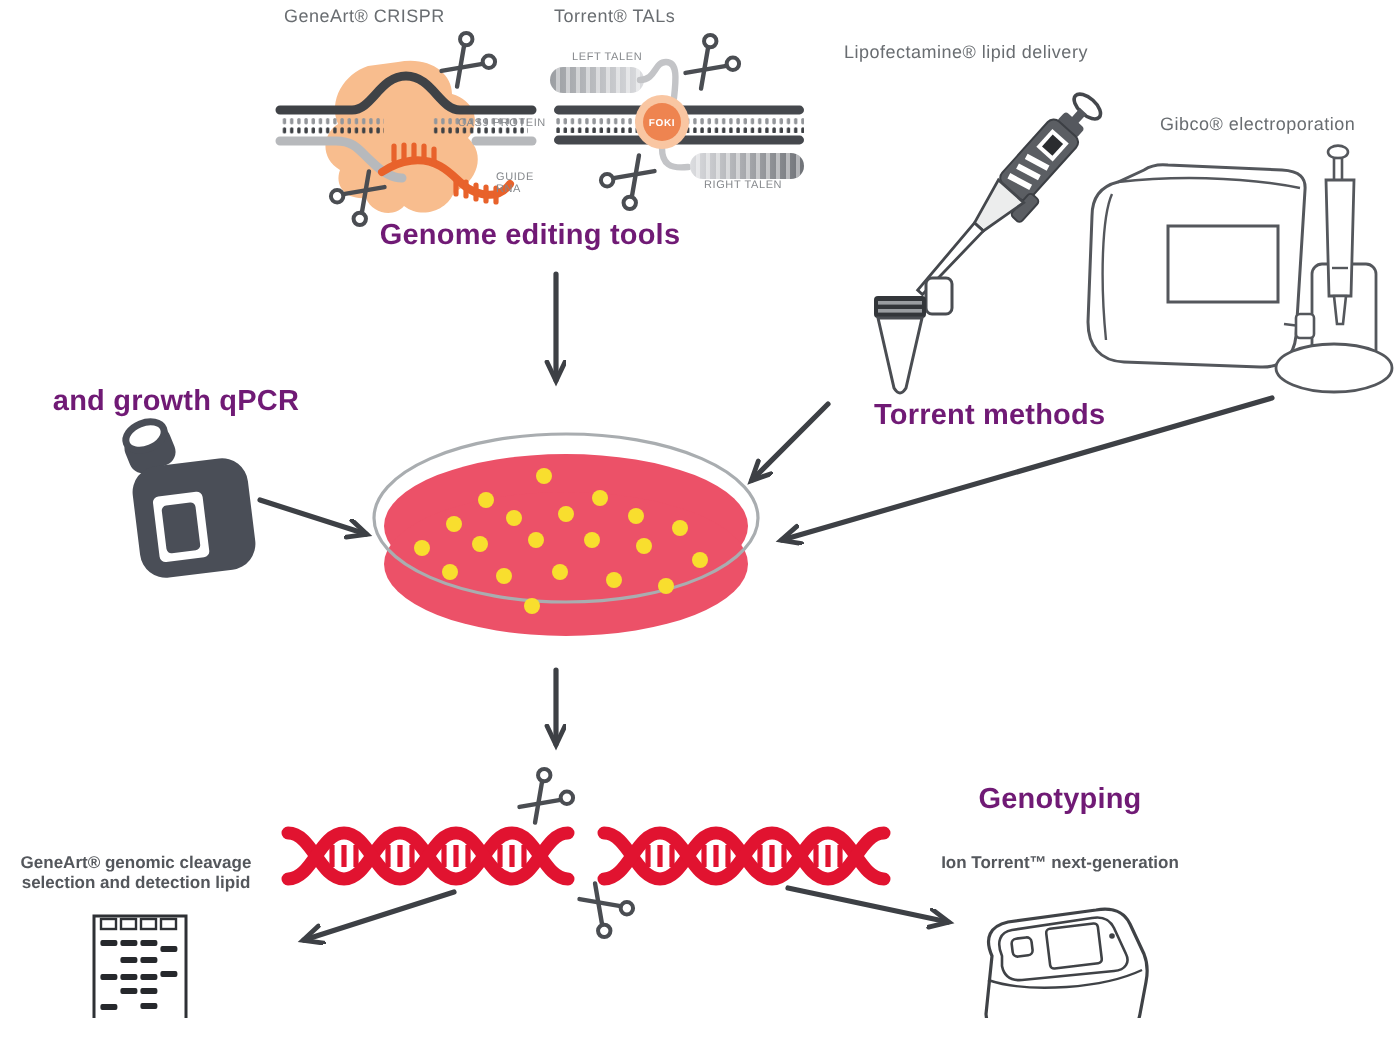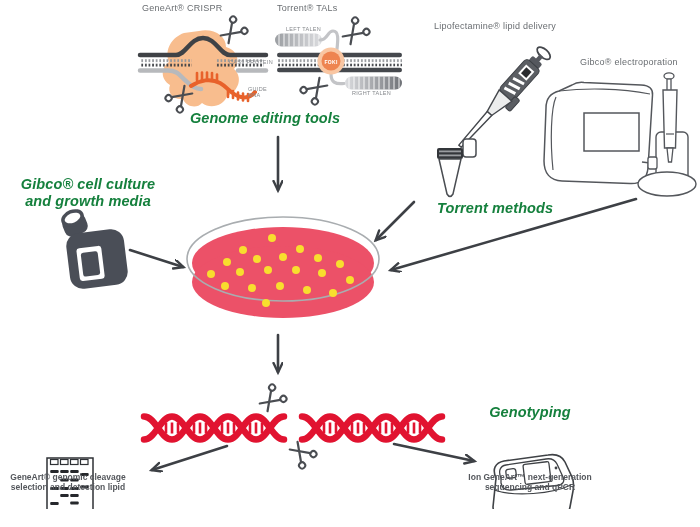--- a/index.html
+++ b/index.html
@@ -1,23 +1,23 @@
 <!DOCTYPE html>
 <html><head>
 <meta charset="utf-8">
 <style>
   html,body{margin:0;padding:0;background:#fff;}
   .stage{position:relative;width:700px;height:509px;background:#fff;overflow:hidden;
          font-family:"Liberation Sans",sans-serif;}
   .stage svg.art{position:absolute;left:0;top:0;}
   .abs{position:absolute;}
   .brand{font-size:9px;color:#696d71;letter-spacing:.25px;white-space:nowrap;}
-  .head{font-size:14.5px;font-weight:700;color:#15803d;letter-spacing:.1px;white-space:nowrap;font-style:italic;}
+  .head{font-size:14.5px;font-weight:700;color:#701a75;letter-spacing:.1px;white-space:nowrap;}
   .center{text-align:center;}
-  .sub{font-size:8.5px;font-weight:700;color:#54575c;white-space:nowrap;text-align:center;margin-top:46px;}
+  .sub{font-size:8.5px;font-weight:700;color:#54575c;white-space:nowrap;text-align:center;}
   .micro{font-size:5.5px;color:#85888c;letter-spacing:.3px;white-space:nowrap;}
   .micro2{font-size:5.5px;color:#85888c;letter-spacing:.3px;white-space:pre-line;line-height:6px;}
   .foki{font-size:5px;font-weight:700;color:#ffffff;text-align:center;letter-spacing:.3px;}
 </style>
 </head>
 <body>
 
 <div class="stage">
 
 <svg class="art" width="700" height="527" viewBox="0 0 700 527">
@@ -237,27 +237,25 @@
 <div class="abs brand" style="left:142px;top:3px">GeneArt® CRISPR</div>
 <div class="abs brand" style="left:277px;top:3px">Torrent® TALs</div>
 <div class="abs micro" style="left:229px;top:59px">CAS9 PROTEIN</div>
 <div class="abs micro2" style="left:248px;top:86px">GUIDE
 RNA</div>
 <div class="abs micro" style="left:286px;top:26px">LEFT TALEN</div>
 <div class="abs micro" style="left:352px;top:90px">RIGHT TALEN</div>
 <div class="abs foki" style="left:321px;top:58.5px;width:20px">FOKI</div>
 <div class="abs head center" style="left:165px;top:110px;width:200px">Genome editing tools</div>
 
-<div class="abs brand" style="left:434px;top:21px">Lipofectamine® lipid delivery</div>
+<div class="abs brand" style="left:422px;top:21px">Lipofectamine® lipid delivery</div>
 <div class="abs brand" style="left:580px;top:57px">Gibco® electroporation</div>
 <div class="abs head" style="left:437px;top:200px">Torrent methods</div>
 
-<div class="abs head center" style="left:3px;top:176px;width:170px">Gibco® cell culture</div>
-<div class="abs head center" style="left:3px;top:193px;width:170px">and growth media</div>
+<div class="abs head center" style="left:3px;top:193px;width:170px">and growth qPCR</div>
 
 <div class="abs sub" style="left:0px;top:426px;width:136px">GeneArt® genomic cleavage</div>
 <div class="abs sub" style="left:0px;top:435.5px;width:136px">selection and detection lipid</div>
 
-<div class="abs head center" style="left:455px;top:404px;width:150px">Genotyping</div>
-<div class="abs sub" style="left:445px;top:426px;width:170px">Ion GeneArt™ next-generation</div>
-<div class="abs sub" style="left:445px;top:435.5px;width:170px">sequencing and qPCR</div>
+<div class="abs head center" style="left:455px;top:392px;width:150px">Genotyping</div>
+<div class="abs sub" style="left:445px;top:426px;width:170px">Ion Torrent™ next-generation</div>
 
 </div>
 
 </body></html>

